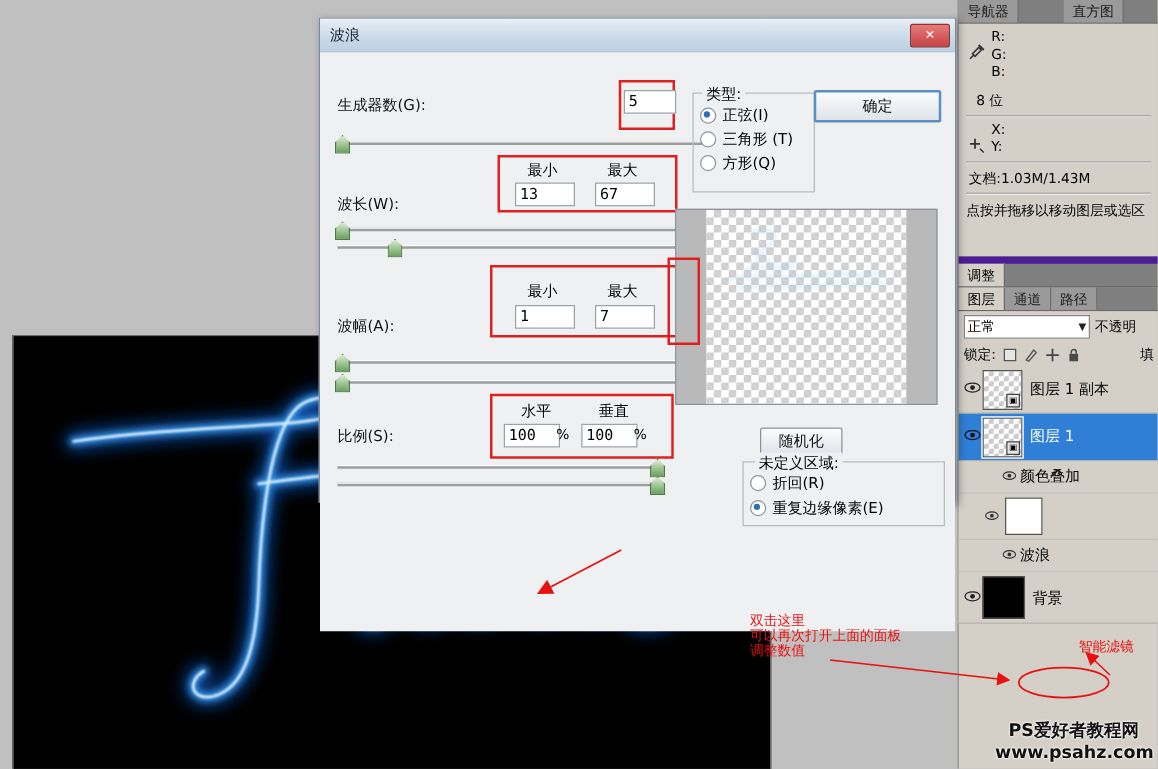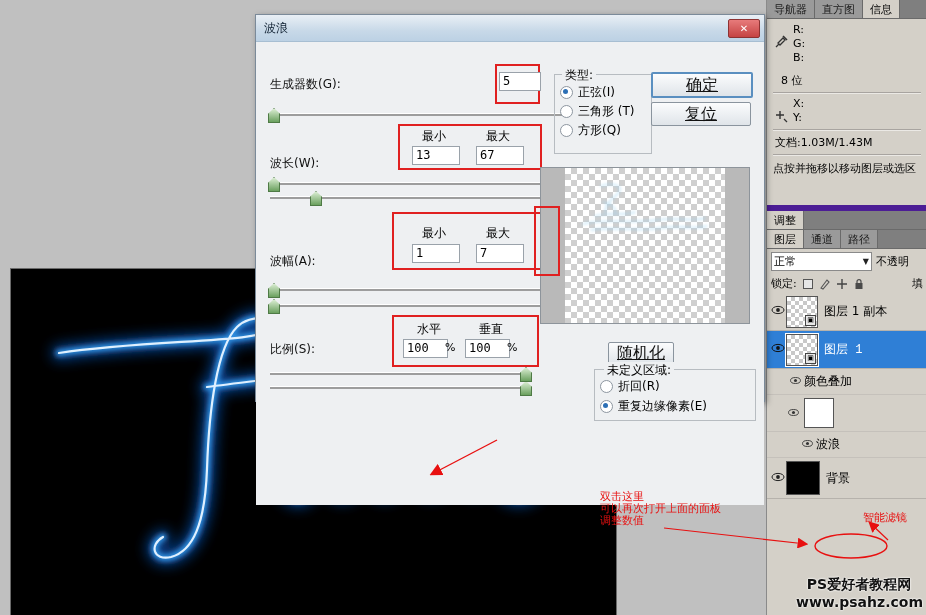--- a/index.html
+++ b/index.html
@@ -20,20 +20,21 @@
   #neon-art{position:absolute;inset:0;overflow:hidden;}
 
   
   #right-dock{
     position:absolute;left:766px;top:0;width:160px;height:615px;
     background:#d4d0c8;border-left:1px solid #8a8a8a;
   }
   .panel-tabs{
     display:flex;height:18px;background:#7f7f7f;align-items:flex-end;
     border-bottom:1px solid #6a6a6a;
+    gap:36px;
   }
   .panel-tab{
     padding:2px 7px 0 7px;font-size:11px;color:#1a1a1a;background:#9a9a9a;
     border-right:1px solid #6a6a6a;line-height:16px;white-space:nowrap;
   }
   .panel-tab.active{background:#d4d0c8;color:#000;}
 
   .info-body{background:#d4d0c8;padding:4px 6px 0 6px;height:182px;position:relative;}
   .info-row{display:flex;align-items:flex-start;gap:4px;}
   .info-glyph{width:16px;text-align:center;font-size:12px;color:#333;padding-top:12px;}
@@ -56,21 +57,21 @@
 
   .lock-row{display:flex;align-items:center;gap:5px;padding:2px 4px;font-size:11px;background:#d4d0c8;}
   .lock-icon{width:12px;height:12px;display:inline-block;}
 
   .layer-list{background:#d4d0c8;}
   .layer-row{
     display:flex;align-items:center;height:37px;
     border-bottom:1px solid #b6b2ac;background:#d4d0c8;padding-left:2px;
   }
   .layer-row.selected{background:#2f7fd6;}
-  .layer-row.selected .layer-name{color:#fff;font-family:Liberation Mono, monospace;}
+  .layer-row.selected .layer-name{color:#fff;}
   .eye{width:17px;text-align:center;font-size:11px;color:#111;}
   .thumb{
     width:30px;height:30px;border:1px solid #555;margin-right:6px;position:relative;
     background-image:
       linear-gradient(45deg,#c8c8c8 25%,transparent 25%,transparent 75%,#c8c8c8 75%),
       linear-gradient(45deg,#c8c8c8 25%,transparent 25%,transparent 75%,#c8c8c8 75%);
     background-size:8px 8px;background-position:0 0,4px 4px;background-color:#fff;
   }
   .thumb.white{background:#fff;background-image:none;}
   .thumb.black{background:#000;background-image:none;}
@@ -128,22 +129,22 @@
   .radio{
     width:11px;height:11px;border-radius:50%;background:#fff;border:1px solid #8d96a0;
     display:inline-block;position:relative;flex:0 0 auto;
   }
   .radio.on::after{
     content:"";position:absolute;left:2px;top:2px;width:5px;height:5px;
     border-radius:50%;background:#2c6fb5;
   }
   .btn{
     position:absolute;background:linear-gradient(to bottom,#fbfcfd,#dfe4e9);
-    border:1px solid #8a949e;border-radius:2px;font-size:16px;
-    display:flex;align-items:center;justify-content:center;color:#111;text-decoration:underline;
+    border:1px solid #8a949e;border-radius:2px;font-size:12px;
+    display:flex;align-items:center;justify-content:center;color:#111;
   }
   .btn.primary{border:2px solid #5a8fc0;}
 
   #preview-box{
     position:absolute;left:540px;top:139px;width:208px;height:155px;
     border:1px solid #8d949b;background:#b9b9b9;overflow:hidden;
   }
   #preview-checker{
     position:absolute;left:24px;top:0;width:160px;height:155px;
     background-image:
@@ -334,21 +335,21 @@
             <circle cx="7" cy="5" r="1.9" fill="#111"></circle>
           </svg>
         </div>
         <div class="thumb">
           <span class="badge">▣</span>
         </div>
         <div class="layer-name">图层 1</div>
       </div>
 
 
-      <div class="sub-row" style="padding-left:20px">
+      <div class="sub-row" style="padding-left:32px">
         <div class="eye">
           <svg width="13" height="9" viewBox="0 0 14 10">
             <ellipse cx="7" cy="5" rx="5.5" ry="3.3" fill="none" stroke="#333" stroke-width="1"></ellipse>
             <circle cx="7" cy="5" r="1.7" fill="#333"></circle>
           </svg>
         </div>
         <span>颜色叠加</span>
       </div>
 
       <div class="sub-row" style="height:36px;padding-left:18px">
@@ -444,21 +445,20 @@
       <div class="radio-row" style="left:304px;top:61px">
         <span class="radio"></span>
         <span>三角形 (T)</span>
       </div>
       <div class="radio-row" style="left:304px;top:80px">
         <span class="radio"></span>
         <span>方形(Q)</span>
       </div>
 
       <div class="btn primary" style="left:395px;top:30px;width:98px;height:22px">确定</div>
-      <div class="btn" style="left:395px;top:60px;width:98px;height:22px">复位</div>
 
       <div id="preview-box" style="left:284px;top:125px">
         <div id="preview-checker">
           <svg width="160" height="155" viewBox="0 0 160 155">
             <defs>
               <filter id="pw" x="-80%" y="-80%" width="260%" height="260%">
                 <feGaussianBlur stdDeviation="1.6"></feGaussianBlur>
               </filter>
             </defs>
             <g filter="url(#pw)" opacity="0.62" fill="none" stroke="#9fd4f2" stroke-width="1.6" stroke-linecap="round">

